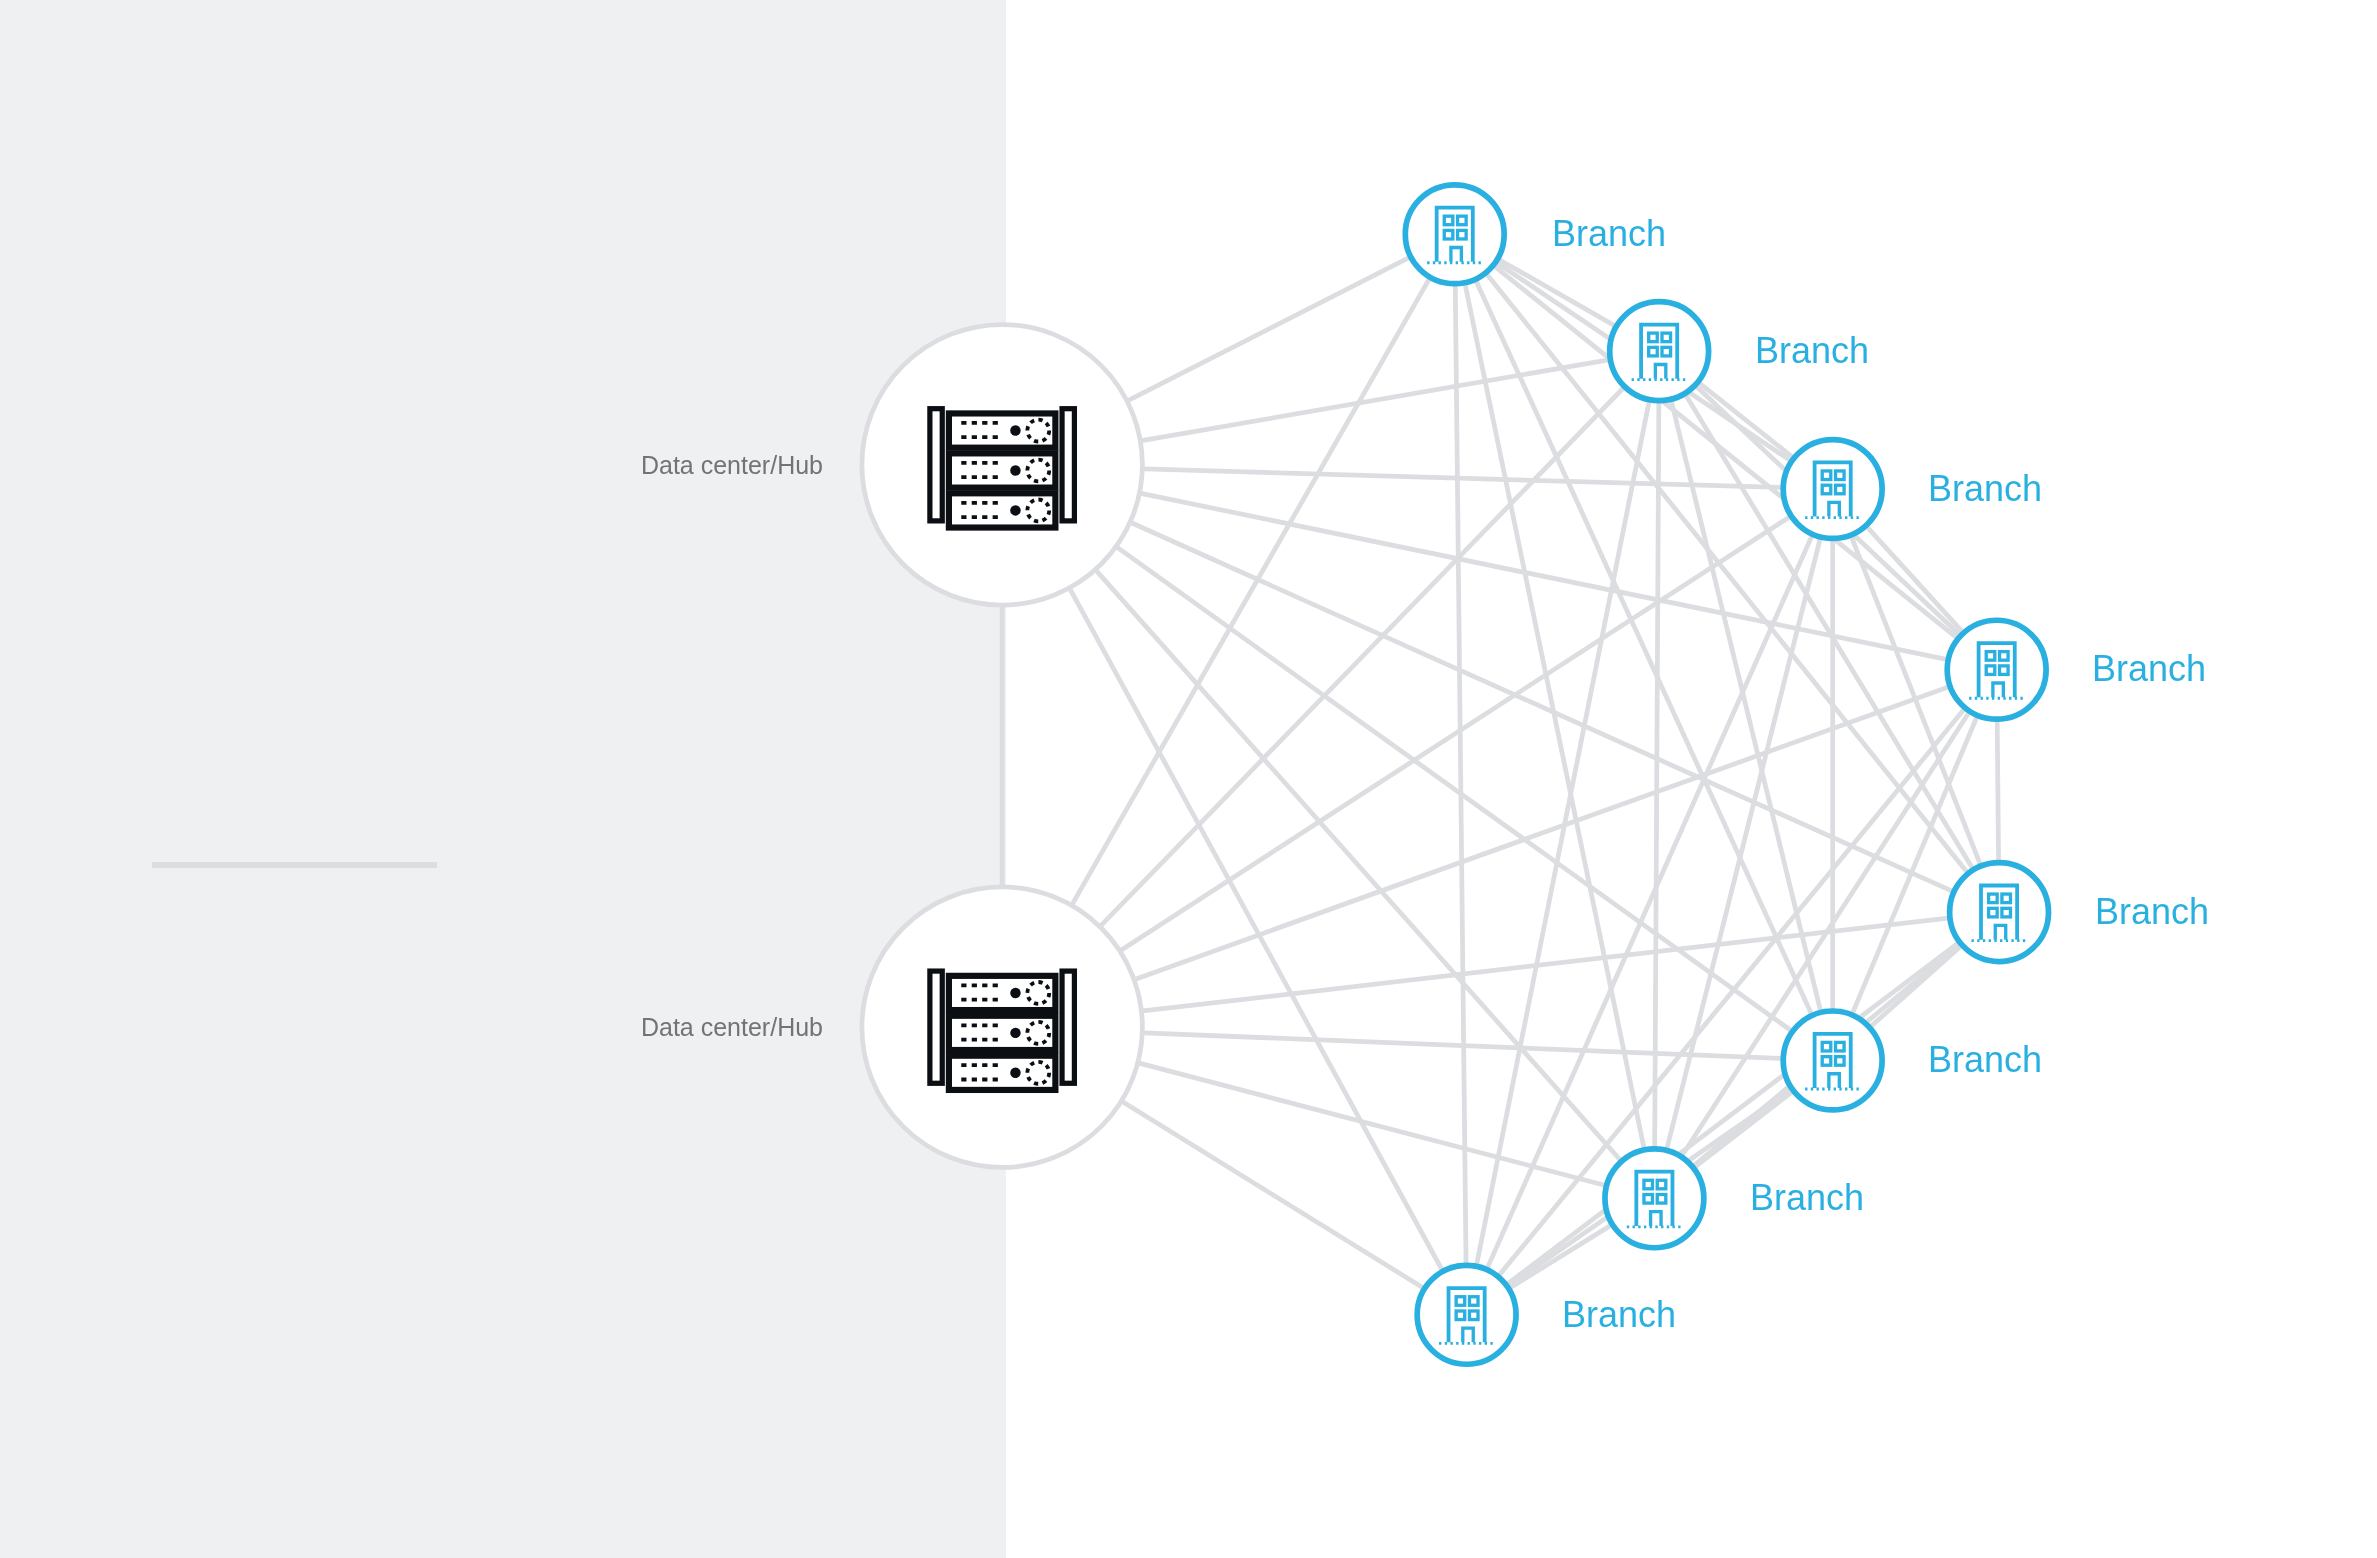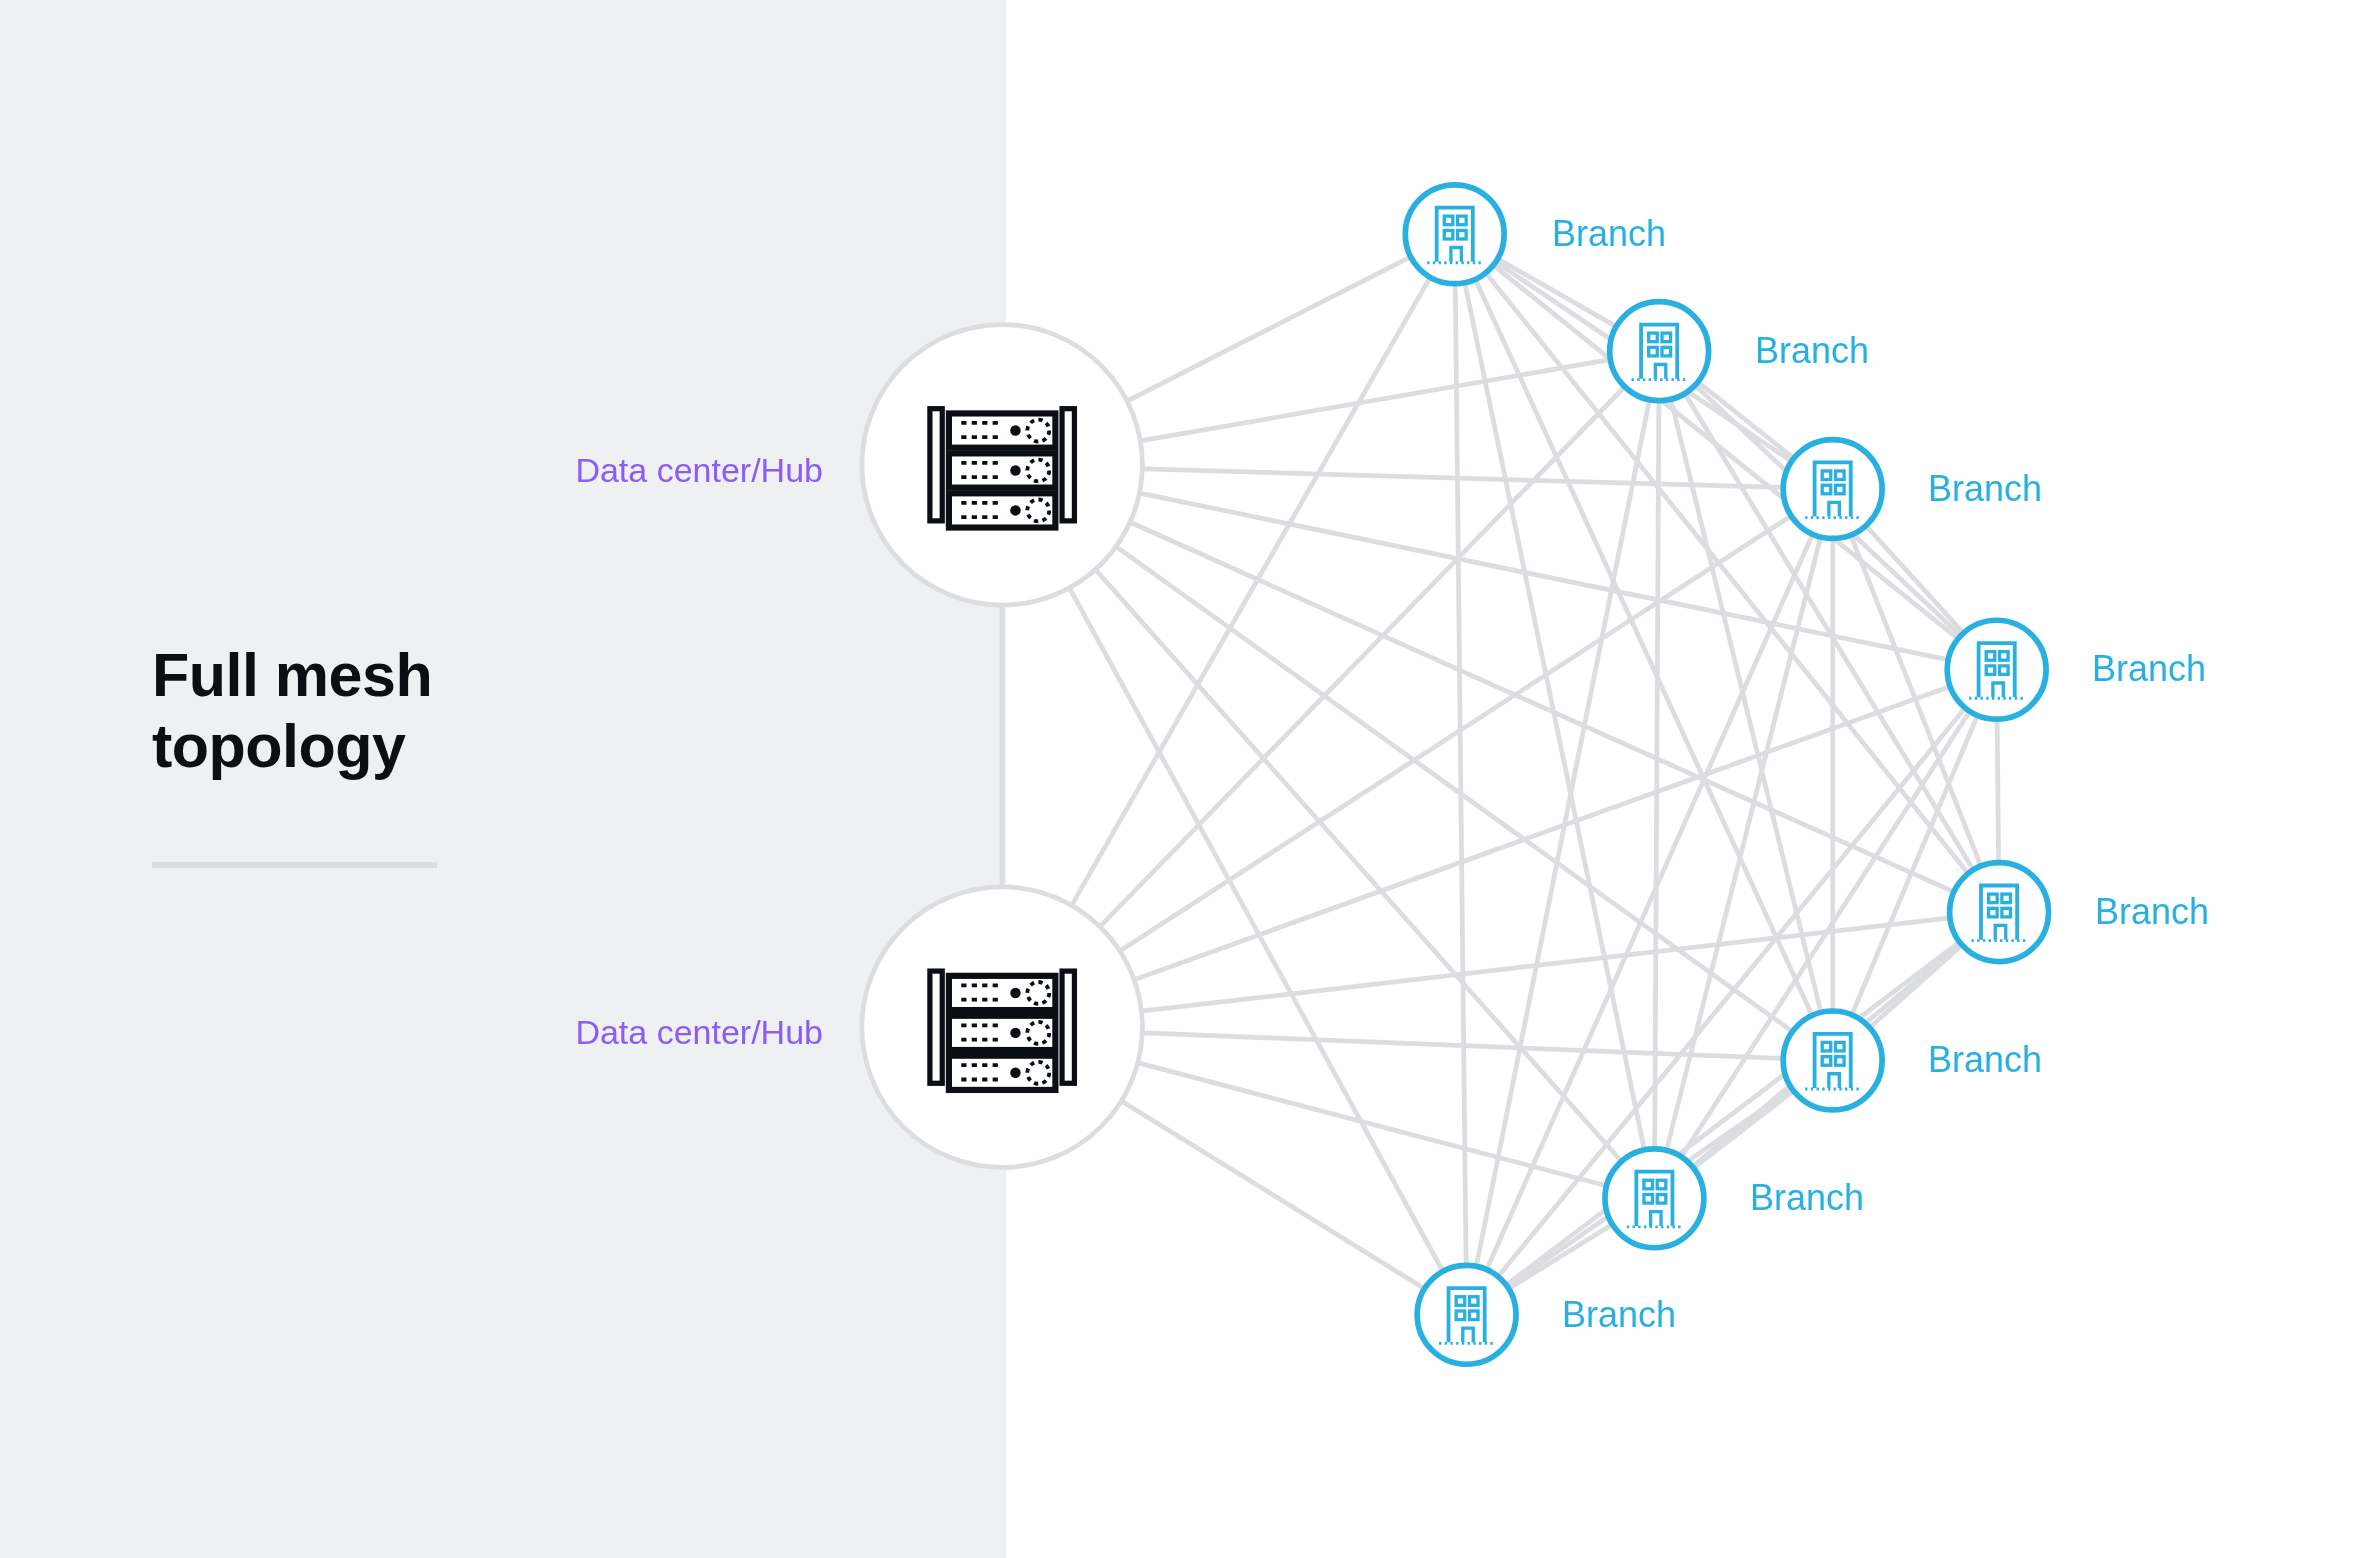--- a/index.html
+++ b/index.html
@@ -54,22 +54,22 @@
   .title-rule {
     position: absolute;
     left: 152px;
     top: 862px;
     width: 285px;
     height: 5.7px;
     background: #dcdde0;
   }
   .hub-label {
     position: absolute;
-    font-size: 34px;
-    color: #8b5cf6;
+    font-size: 25px;
+    color: #737373;
     text-align: right;
     white-space: nowrap;
     line-height: 1;
   }
   .branch-label {
     position: absolute;
     font-size: 36px;
     color: #29b0e0;
     white-space: nowrap;
     line-height: 1;
@@ -210,23 +210,20 @@
           <circle cx="3480" cy="2520" r="104" fill="#ffffff" stroke="#29b0e0" stroke-width="12"></circle>
           <use xlink:href="#sym-building" transform="translate(3480,2520)"></use>
         </g>
         <g>
           <circle cx="3085" cy="2765" r="104" fill="#ffffff" stroke="#29b0e0" stroke-width="12"></circle>
           <use xlink:href="#sym-building" transform="translate(3085,2765)"></use>
         </g>
       </g>
   </svg>
 
-  <div class="title-block">
-    <div class="title-text"><span>Full mesh</span><br><span>topology</span></div>
-  </div>
   <div class="title-rule"></div>
 
   <div id="labels-layer">
       <div class="hub-label" style="left: 395px; top: 453px; width: 428px;">Data center/Hub</div>
       <div class="hub-label" style="left: 395px; top: 1015px; width: 428px;">Data center/Hub</div>
       <div class="branch-label" style="left: 1552px; top: 216px;">Branch</div>
       <div class="branch-label" style="left: 1755px; top: 333px;">Branch</div>
       <div class="branch-label" style="left: 1928px; top: 471px;">Branch</div>
       <div class="branch-label" style="left: 2092px; top: 651px;">Branch</div>
       <div class="branch-label" style="left: 2095px; top: 894px;">Branch</div>

